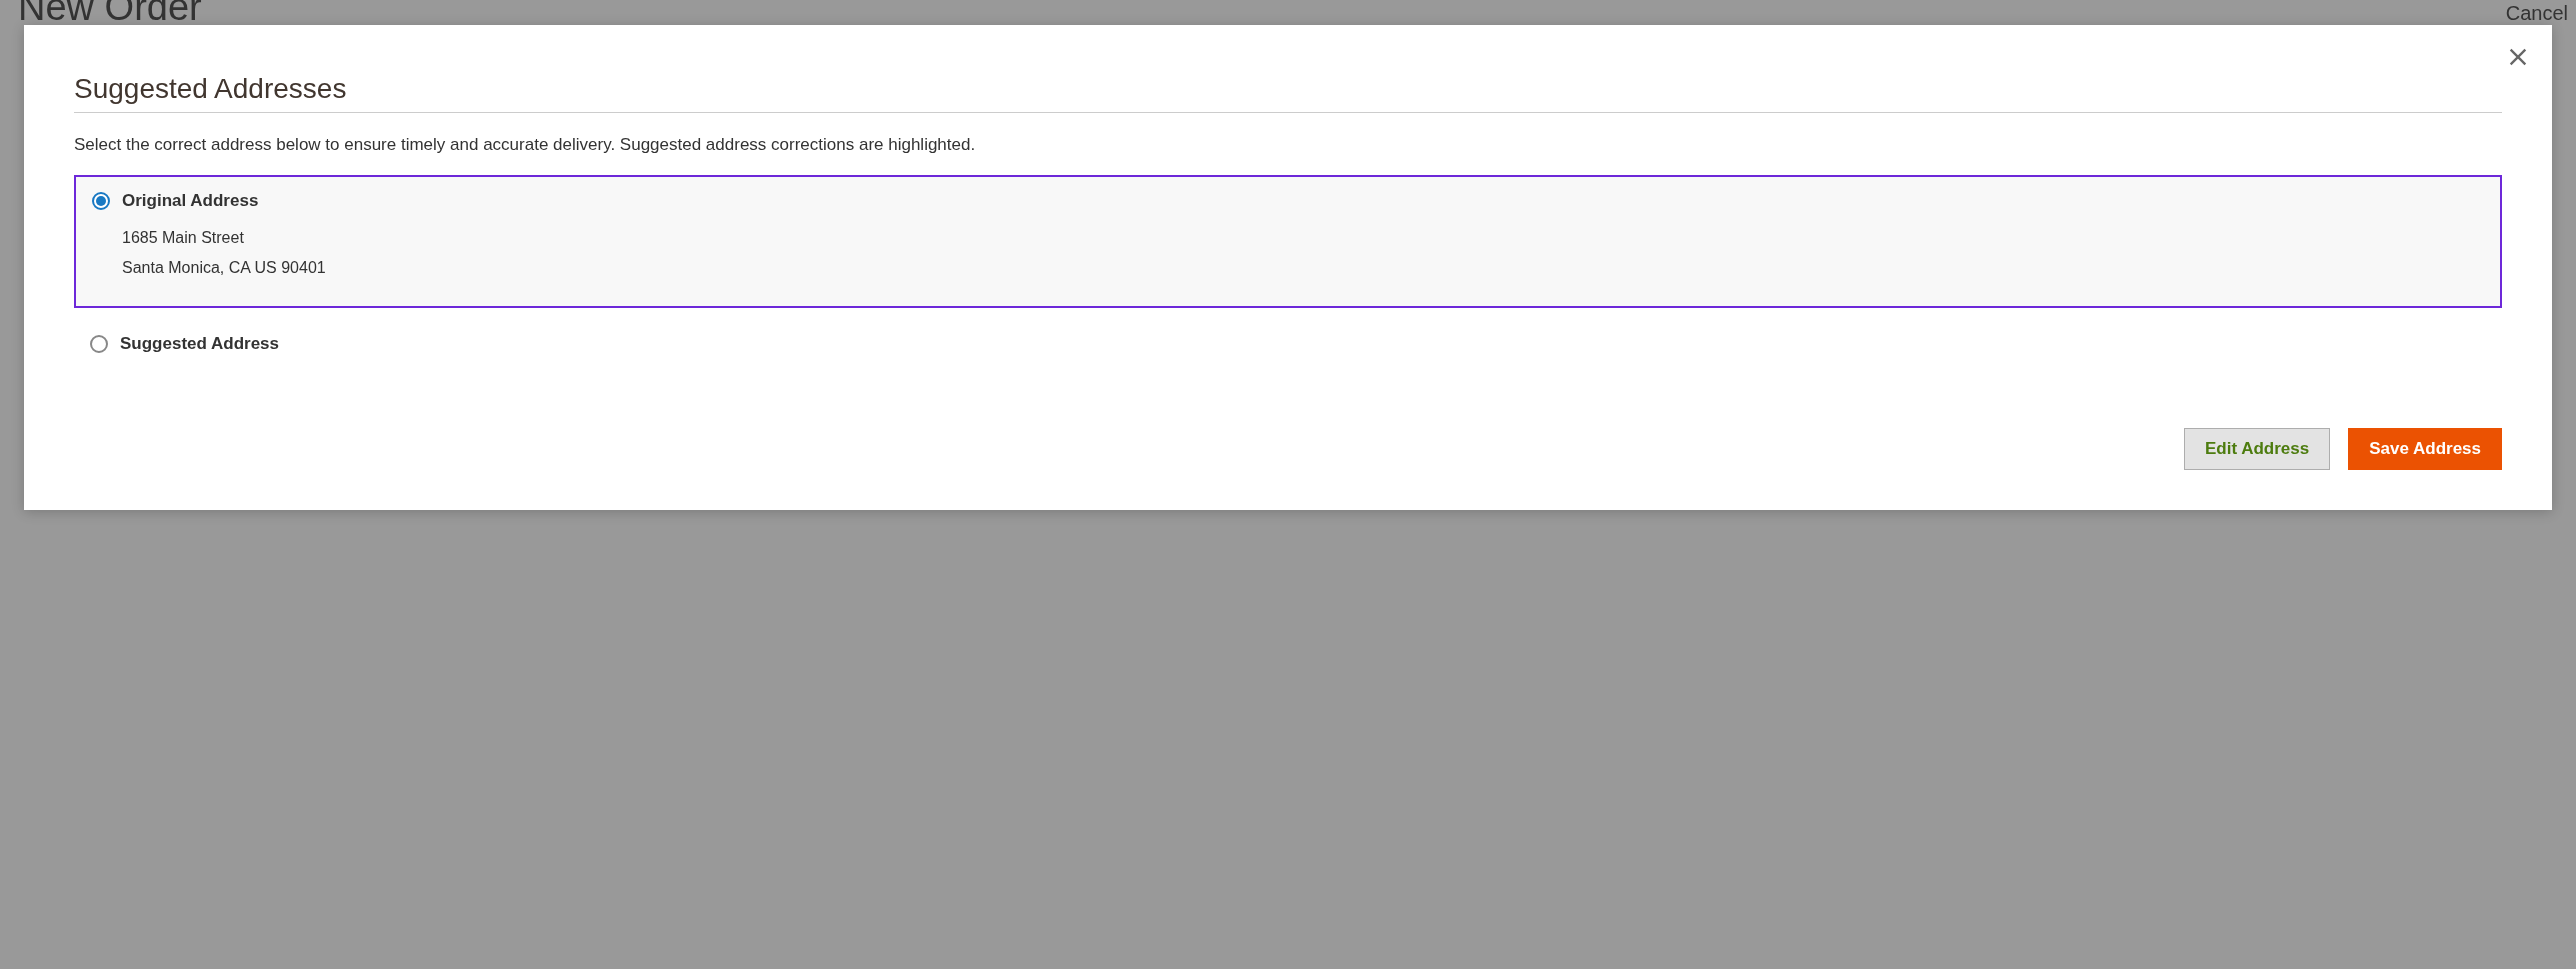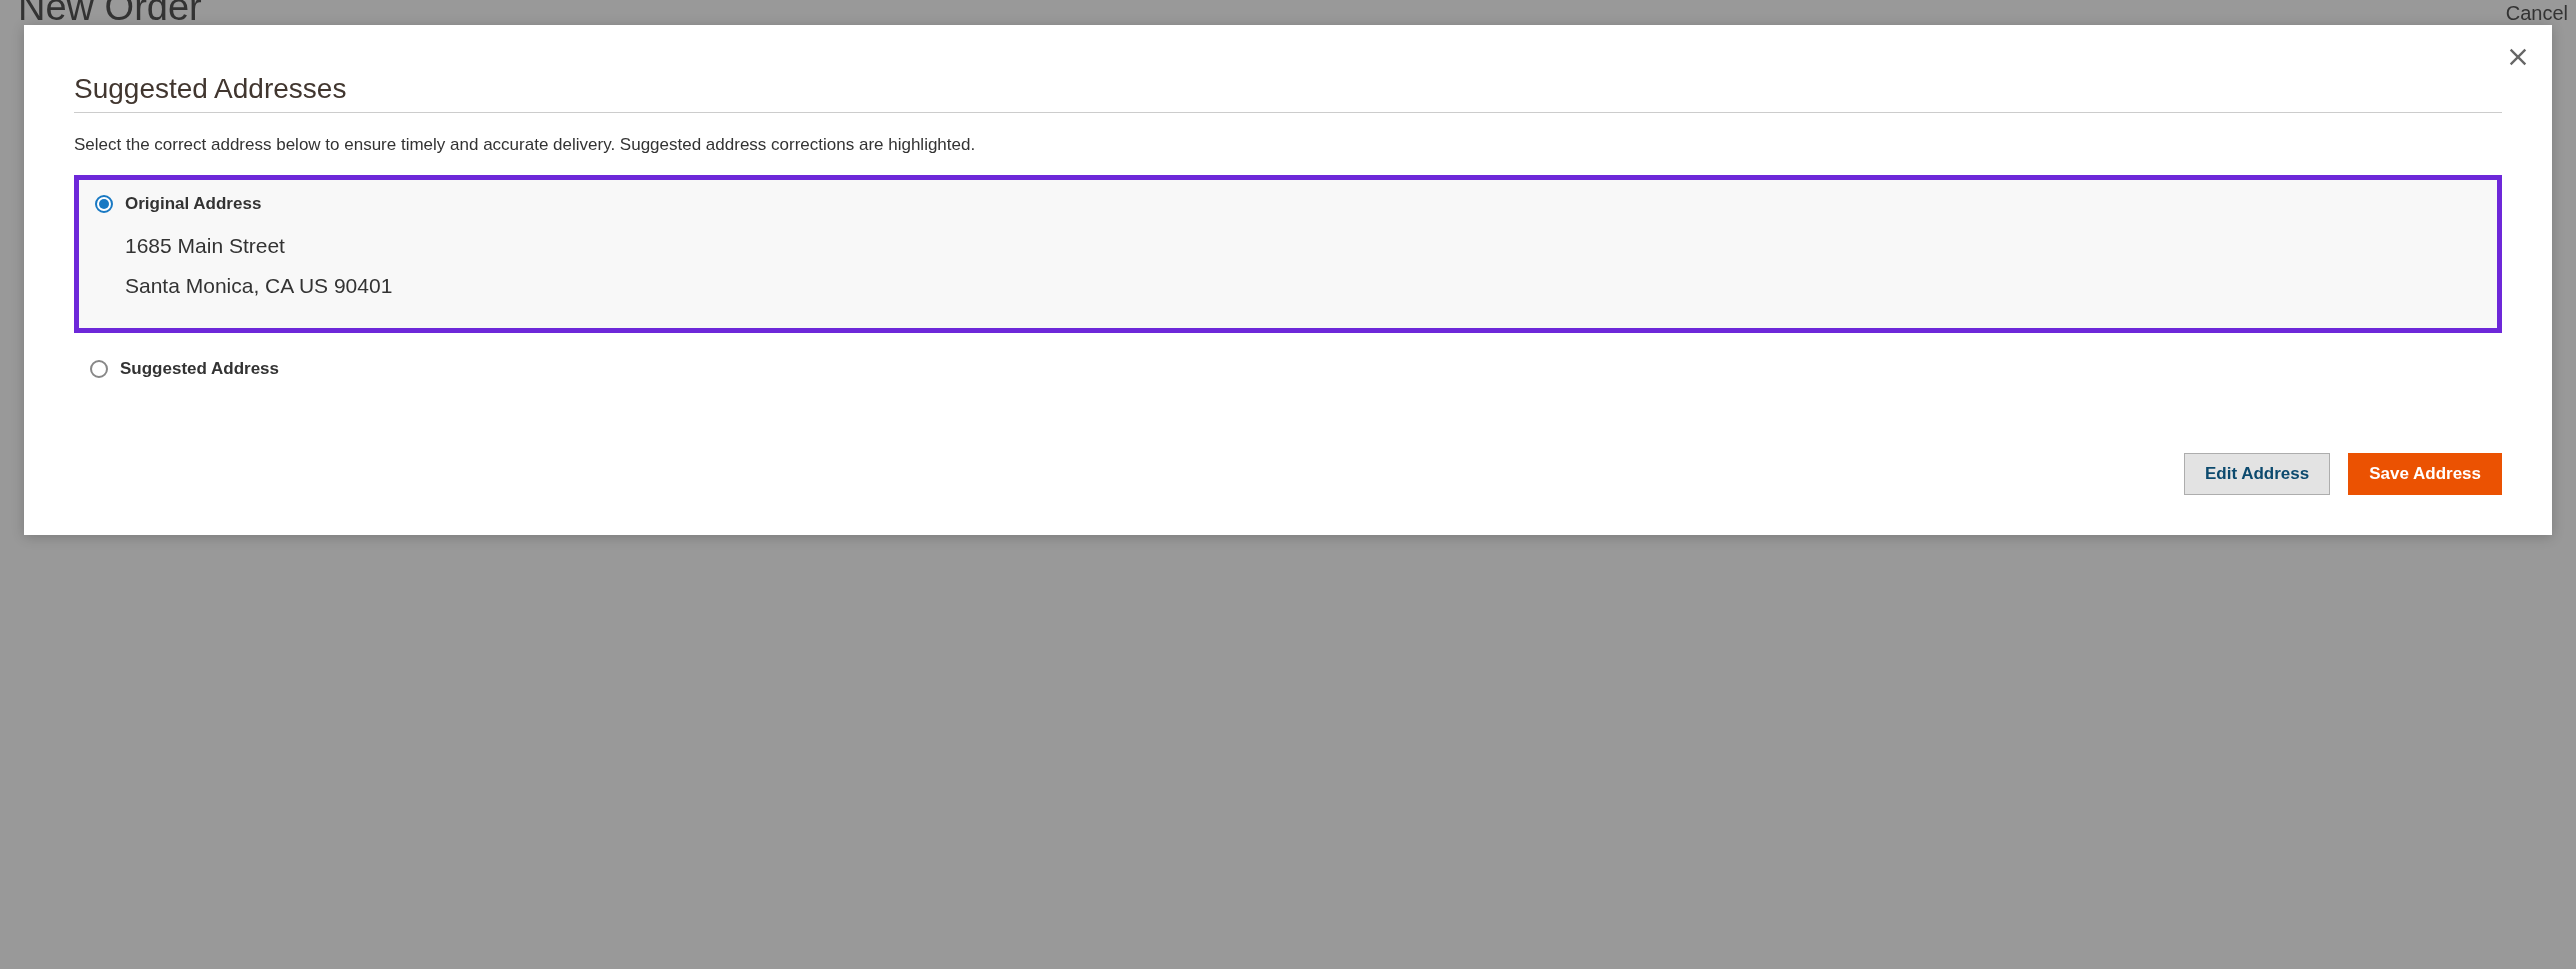--- a/index.html
+++ b/index.html
@@ -80,21 +80,21 @@
     .instruction {
       font-size: 17px;
       color: #333333;
       margin-bottom: 20px;
     }
     .address-option {
       padding: 14px 16px 22px 16px;
       margin-bottom: 12px;
     }
     .address-option.selected {
-      border: 5px solid #6d28d9;
+      border: 2px solid #6d28d9;
       background: #f8f8f8;
     }
     .option-header {
       display: flex;
       align-items: center;
       gap: 12px;
       margin-bottom: 12px;
     }
     .radio {
       width: 18px;
@@ -119,21 +119,21 @@
     }
     .option-label {
       font-size: 17px;
       font-weight: 700;
       color: #333333;
     }
     .address-lines {
       padding-left: 30px;
     }
     .address-line {
-      font-size: 21px;
+      font-size: 16px;
       color: #333333;
       line-height: 1.9;
     }
     .highlight {
       background: #ffff00;
     }
     .modal-footer {
       display: flex;
       justify-content: flex-end;
       gap: 18px;
@@ -141,21 +141,21 @@
     }
     .btn {
       padding: 10px 20px;
       font-size: 17px;
       font-weight: 600;
       border: 1px solid #adadad;
       cursor: pointer;
     }
     .btn-secondary {
       background: #e3e3e3;
-      color: #0c4a6e;
+      color: #4d7c0f;
     }
     .btn-primary {
       background: #eb5202;
       color: #ffffff;
       border-color: #eb5202;
     }
   </style>
 </head>
 <body>
 

